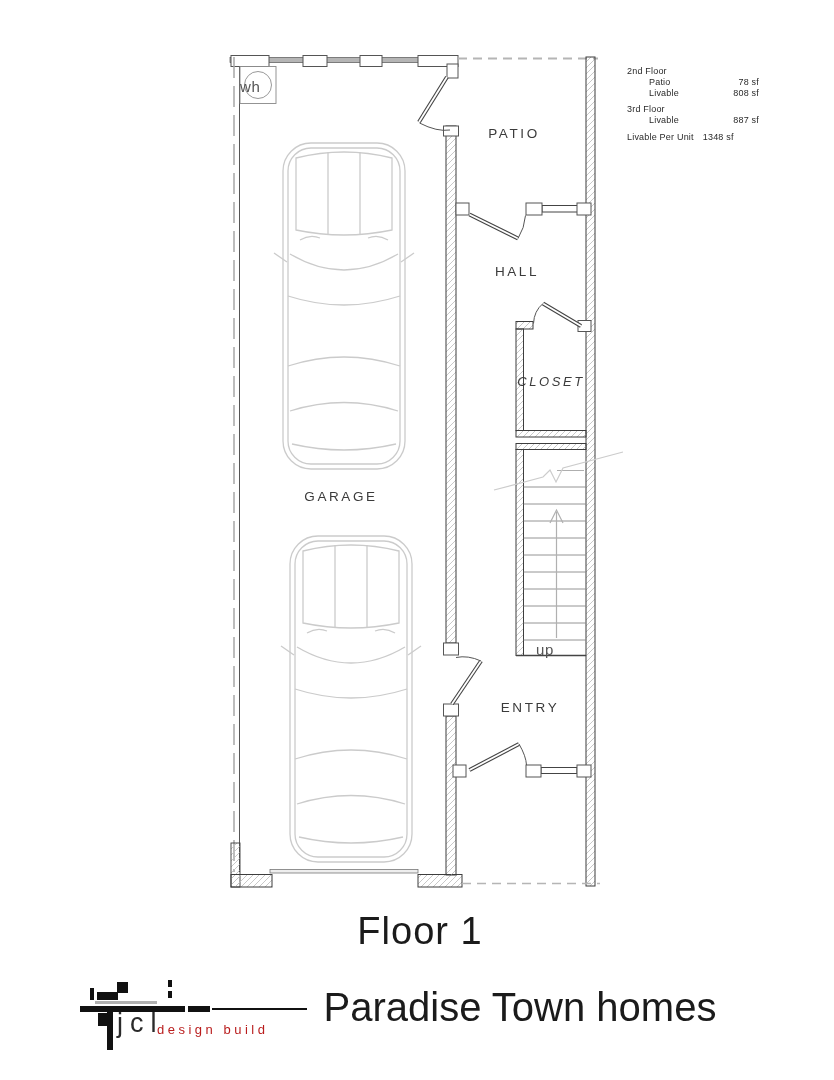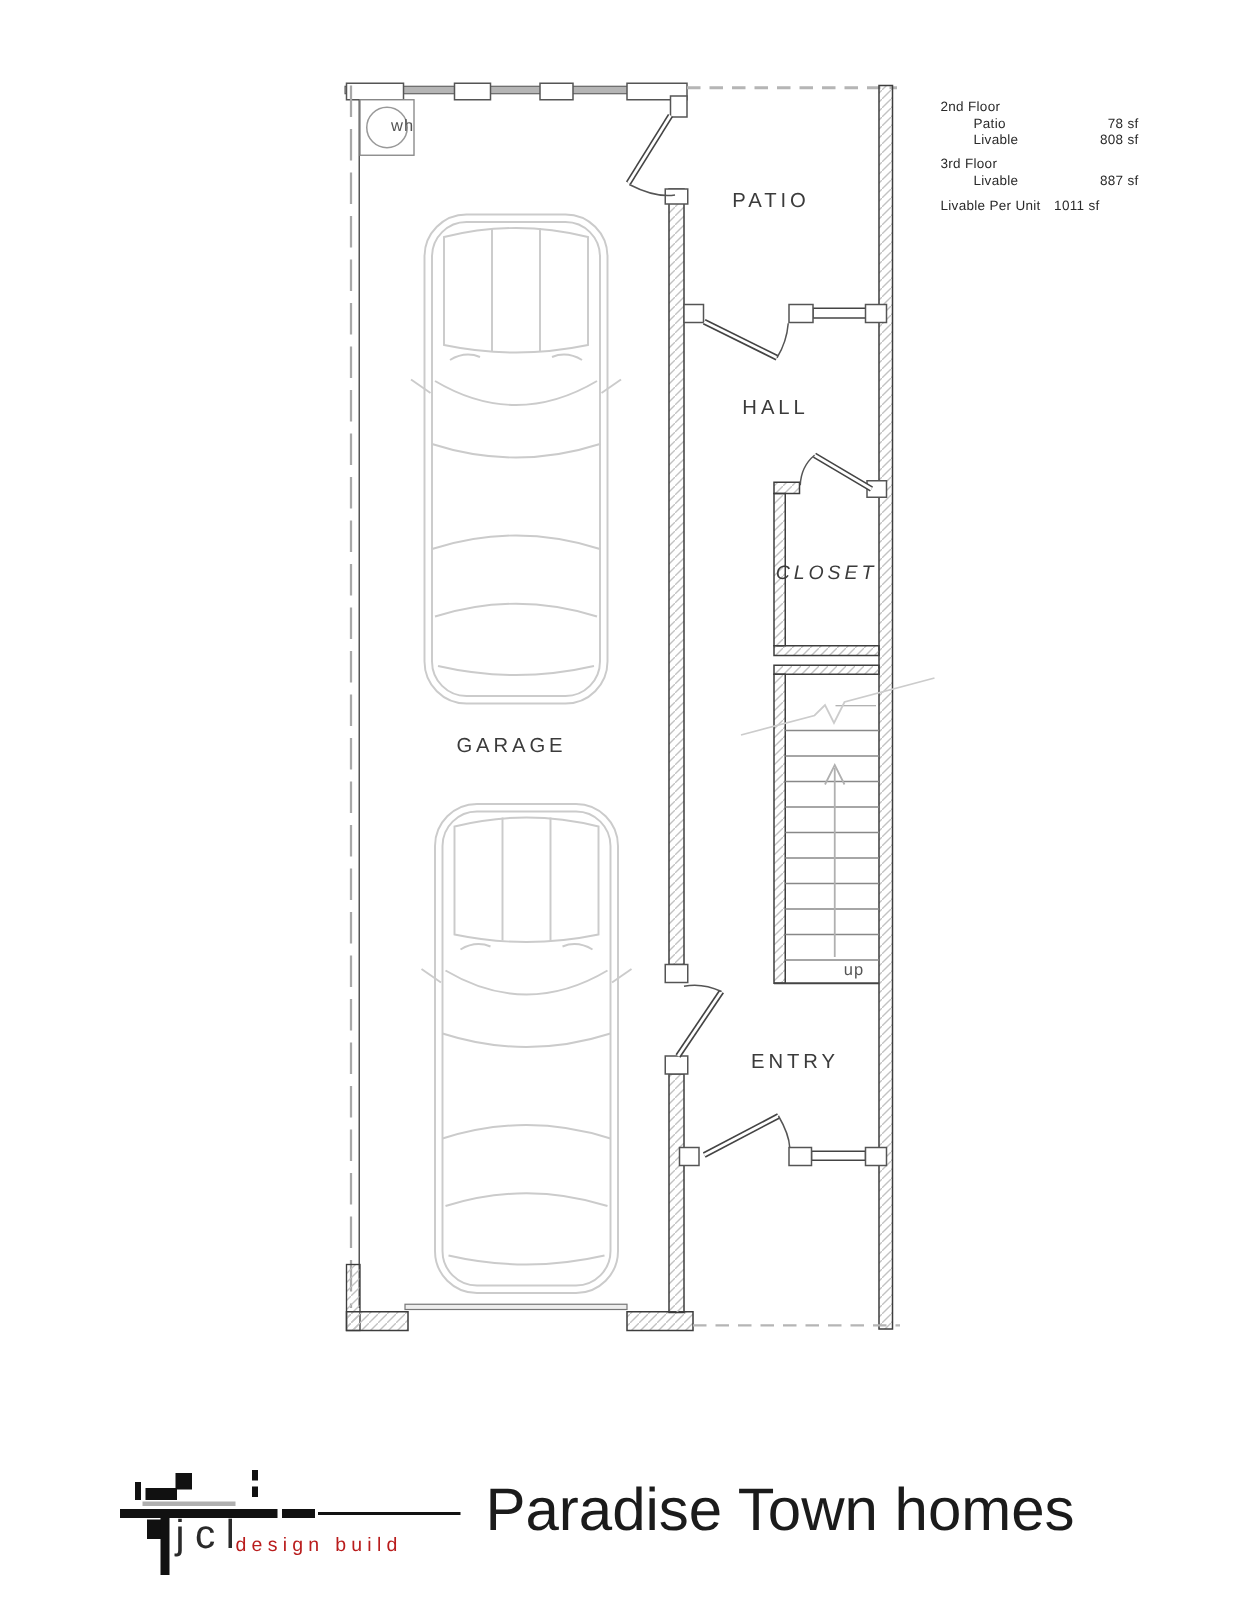--- a/index.html
+++ b/index.html
@@ -1,22 +1,22 @@
 <!DOCTYPE html>
 <html><head>
 <meta charset="utf-8">
 <style>
   html,body{margin:0;padding:0;background:#fff;}
   #page{position:relative;width:834px;height:1080px;background:#ffffff;overflow:hidden;
         font-family:"Liberation Sans", sans-serif;}
   svg{position:absolute;left:0;top:0;}
   .room-label{position:absolute;font-size:13.5px;letter-spacing:2.6px;color:#3b3b3b;
               text-align:center;white-space:nowrap;}
-  .tiny-label{position:absolute;font-size:11px;letter-spacing:.6px;color:#555;
-              text-align:right;white-space:nowrap;}
+  .tiny-label{position:absolute;font-size:15px;letter-spacing:.6px;color:#555;
+              text-align:left;white-space:nowrap;}
   
   #legend{position:absolute;left:627px;top:66px;width:132px;font-size:9px;
           color:#2a2a2a;letter-spacing:.2px;}
   .legend-section{margin-bottom:6px;}
   .legend-header{line-height:11px;}
   .legend-row{display:flex;justify-content:space-between;padding-left:22px;line-height:10.5px;}
   .legend-total{display:flex;gap:9px;margin-top:5px;line-height:11px;}
   
   #floor-title{position:absolute;left:260px;top:910px;width:320px;text-align:center;
                font-size:38px;color:#1b1b1b;letter-spacing:1px;}
@@ -204,24 +204,25 @@
     </div>
     <div class="legend-section">
       <div class="legend-header">3rd Floor</div>
       <div class="legend-row">
         <span>Livable</span>
         <span>887 sf</span>
       </div>
     </div>
     <div class="legend-total">
       <span>Livable Per Unit</span>
-      <span>1011 sf</span>
+      <span>1348 sf</span>
     </div>
   </div>
 
+  <div id="floor-title">Floor 1</div>
   <div id="project-title">Paradise Town homes</div>
 
   <div id="logo">
     <div class="blk" style="left:42px;top:7px;width:11px;height:11px;"></div>
     <div class="blk" style="left:15px;top:13px;width:4px;height:12px;"></div>
     <div class="blk" style="left:22px;top:17px;width:21px;height:8px;"></div>
     <div class="blk" style="left:93px;top:5px;width:4px;height:7px;"></div>
     <div class="blk" style="left:93px;top:16px;width:4px;height:7px;"></div>
     <div class="gray" style="left:20px;top:26px;width:62px;height:3px;"></div>
     <div class="blk" style="left:5px;top:31px;width:105px;height:6px;"></div>

